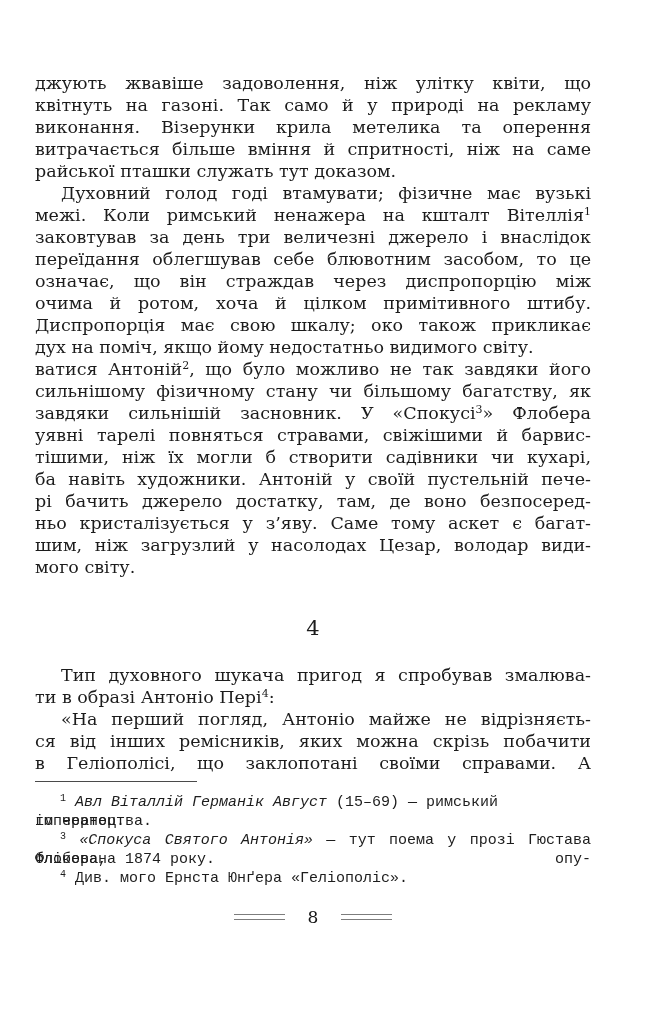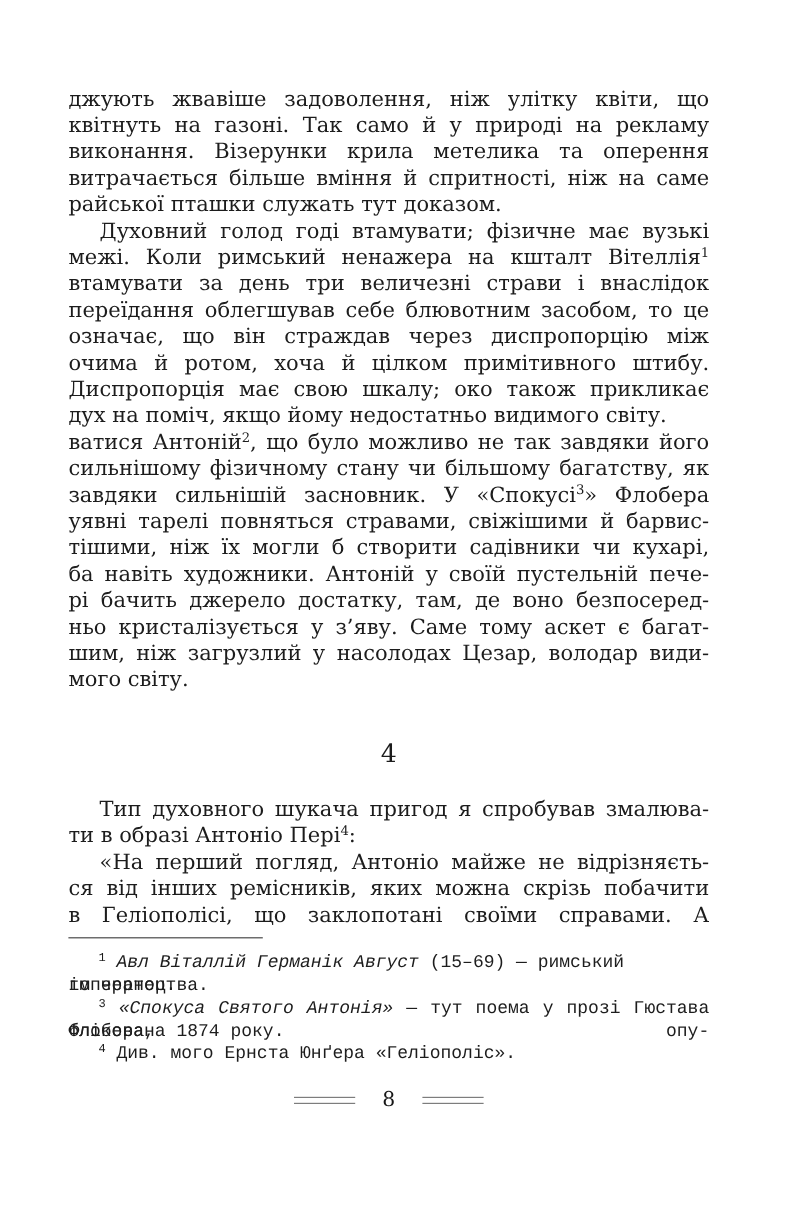--- a/index.html
+++ b/index.html
@@ -8,21 +8,21 @@
     background: #ffffff;
   }
   .page {
     position: relative;
     width: 665px;
     height: 1024px;
     background: #ffffff;
     overflow: hidden;
   }
   .text-block {
-    padding: 72px 74px 0 57px;
+    padding: 72px 74px 0 35px;
   }
   
   .body-text .line {
     font-family: "DejaVu Serif", "Liberation Serif", serif;
     font-size: 17.5px;
     line-height: 22px;
     height: 22px;
     color: #1c1c1c;
     white-space: normal;
   }
@@ -106,21 +106,21 @@
         <div class="para">
           <div class="line just"><span>джують жвавіше задоволення, ніж улітку квіти, що</span></div>
           <div class="line just"><span>квітнуть на газоні. Так само й у природі на рекламу</span></div>
           <div class="line just"><span>виконання. Візерунки крила метелика та оперення</span></div>
           <div class="line just"><span>витрачається більше вміння й спритності, ніж на саме</span></div>
           <div class="line"><span>райської пташки служать тут доказом.</span></div>
         </div>
         <div class="para">
           <div class="line just first-indent"><span>Духовний голод годі втамувати; фізичне має вузькі</span></div>
           <div class="line just"><span>межі. Коли римський ненажера на кшталт Вітеллія</span><sup>1</sup></div>
-          <div class="line just"><span>втамувати за день три величезні страви і внаслідок</span></div>
+          <div class="line just"><span>заковтував за день три величезні джерело і внаслідок</span></div>
           <div class="line just"><span>переїдання облегшував себе блювотним засобом, то це</span></div>
           <div class="line just"><span>означає, що він страждав через диспропорцію між</span></div>
           <div class="line just"><span>очима й ротом, хоча й цілком примітивного штибу.</span></div>
           <div class="line just"><span>Диспропорція має свою шкалу; око також прикликає</span></div>
           <div class="line"><span>дух на поміч, якщо йому недостатньо видимого світу.</span></div>
         </div>
         <div class="para">
           <div class="line just"><span>ватися Антоній</span><sup>2</sup><span>, що було можливо не так завдяки його</span></div>
           <div class="line just"><span>сильнішому фізичному стану чи більшому багатству, як</span></div>
           <div class="line just"><span>завдяки сильнішій засновник. У «Спокусі</span><sup>3</sup><span>» Флобера</span></div>

